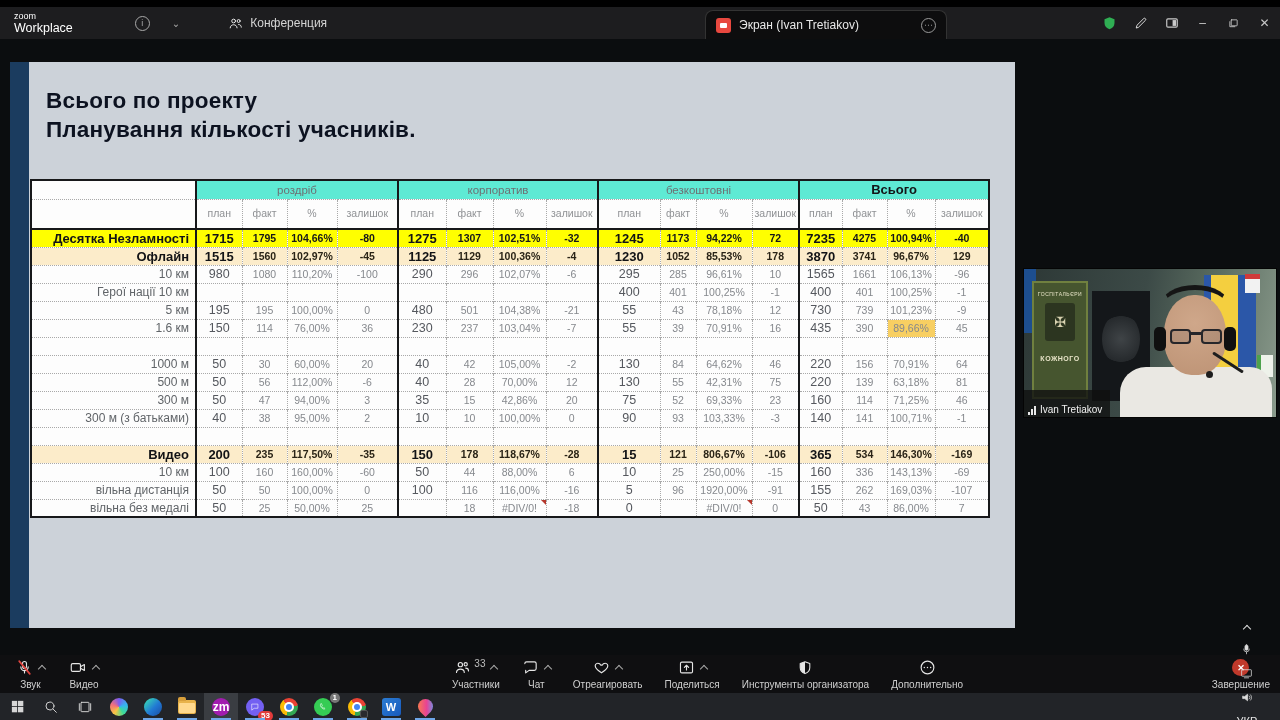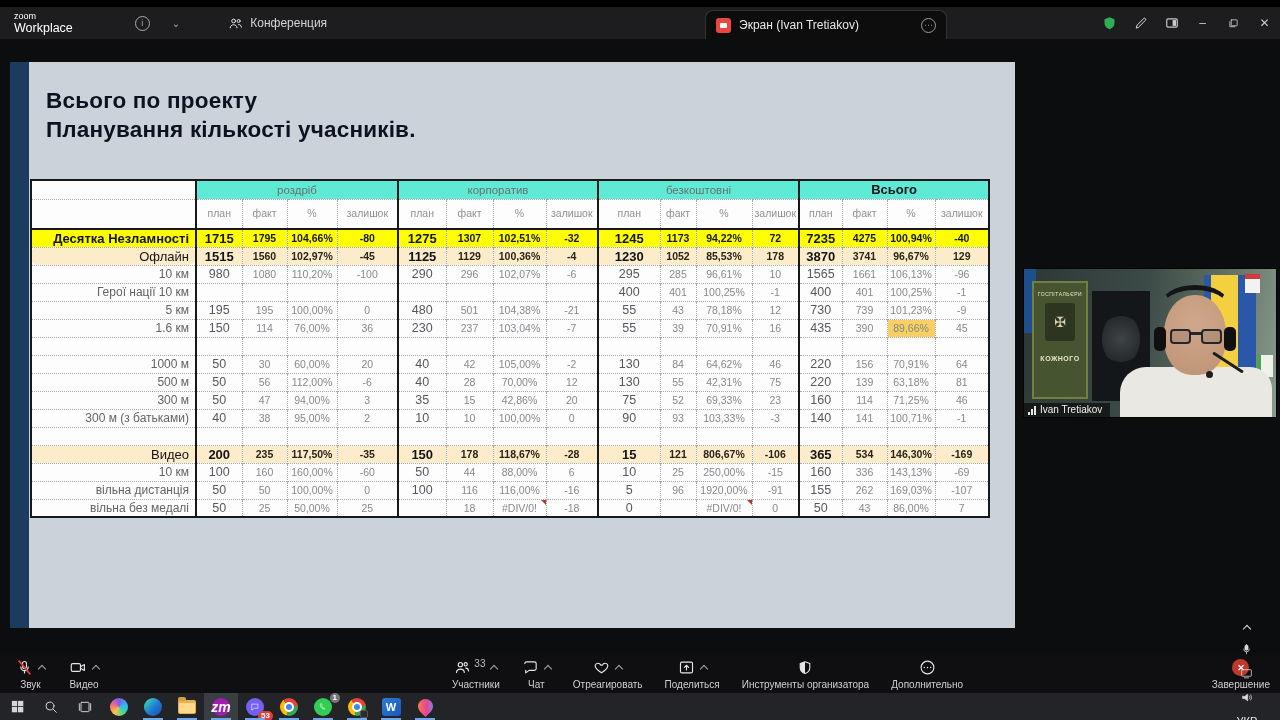--- a/index.html
+++ b/index.html
@@ -41,21 +41,21 @@
   #main-table tbody td{height:18px;text-align:center;}
   .rlabel{text-align:right !important;padding-right:6px !important;font-size:12px;color:#606468;}
   .plan{font-size:12.5px;color:#55585e;}
   .small{font-size:10.5px;color:#85888d;}
   tr.r-yellow{background:#ffff00;}
   tr.r-yellow td{font-weight:700;color:#15161a;}
   tr.r-yellow .rlabel{font-size:13px;font-weight:800;color:#121316;}
   tr.r-yellow .plan,tr.r-cream .plan{font-size:13px;color:#121316;}
   tr.r-cream{background:#fcecca;}
   tr.r-cream td{font-weight:700;color:#2a2417;}
-  tr.r-cream .rlabel{font-size:13px;font-weight:400;color:#121316;border-radius:7px;}
+  tr.r-cream .rlabel{font-size:13px;font-weight:700;color:#121316;}
   tr.r-spacer td{height:17px;}
   td.amber{background:#f8cf62;}
   .mark{position:absolute;top:0;right:0;width:0;height:0;border-left:5px solid transparent;border-top:5px solid #b5372c;}
 
   
   .video{position:absolute;left:1023px;top:236px;width:254px;height:150px;background:#16181a;border:1px solid #050505;overflow:hidden;z-index:20;}
   .scene{position:absolute;inset:0;background:linear-gradient(100deg,#2d3836 0%,#3c4a47 45%,#5d6f62 72%,#8a9a8c 100%);}
   .blue-sliver{position:absolute;left:0;top:0;width:12px;height:64px;background:#1d4e8f;}
   .flag-green{position:absolute;left:8px;top:12px;width:56px;height:118px;background:#46552f;border:2px solid #70803f;color:#e8e4c8;}
   .flag-green .fg1{font-size:5px;text-align:center;margin-top:8px;letter-spacing:.5px;}
@@ -70,21 +70,21 @@
   .person-head{position:absolute;left:140px;top:26px;width:62px;height:80px;background:radial-gradient(circle at 50% 35%,#cfa78a,#bd9375);border-radius:48% 48% 44% 44%;}
   .headband{position:absolute;left:136px;top:16px;width:70px;height:42px;border-top:5px solid #151515;border-left:3px solid transparent;border-right:3px solid transparent;border-radius:50% 50% 0 0;}
   .earcup-l{position:absolute;left:130px;top:58px;width:12px;height:24px;background:#101010;border-radius:5px;}
   .earcup-r{position:absolute;left:200px;top:58px;width:12px;height:24px;background:#101010;border-radius:5px;}
   .glasses{position:absolute;left:146px;top:60px;width:52px;height:16px;}
   .glasses .lens{position:absolute;width:21px;height:15px;border:2.5px solid #26262a;border-radius:4px;background:rgba(60,60,70,.15);}
   .glasses .l1{left:0;} .glasses .l2{right:0;}
   .glasses .bridge{position:absolute;left:20px;top:3px;width:12px;height:2.5px;background:#26262a;}
   .micboom{position:absolute;left:186px;top:92px;width:36px;height:3px;background:#1d1d1d;transform:rotate(33deg);border-radius:2px;}
   .micdot{position:absolute;left:182px;top:102px;width:7px;height:7px;background:#1d1d1d;border-radius:50%;}
-  .name-tag{position:absolute;left:0;bottom:0;background:rgba(15,15,15,.78);color:#f2f2f2;font-size:10px;display:flex;align-items:flex-end;gap:4px;padding:1px 8px 2px 4px;}
+  .name-tag{position:absolute;left:0;bottom:0;background:rgba(15,15,15,.78);color:#f2f2f2;font-size:10px;display:flex;align-items:flex-end;gap:4px;padding:14px 8px 2px 4px;}
   .sigbars{display:flex;align-items:flex-end;gap:1px;height:9px;}
   .sigbars i{width:2px;background:#e8e8e8;display:block;}
   .sigbars .s1{height:3px;} .sigbars .s2{height:6px;} .sigbars .s3{height:9px;}
 
   
   .toolbar{position:absolute;top:655px;left:0;width:1280px;height:38px;background:#0f0f11;display:flex;align-items:center;z-index:40;}
   .tool{display:flex;flex-direction:column;align-items:center;justify-content:center;color:#d9d9d9;gap:2px;}
   .tool .ic-row{display:flex;align-items:center;gap:6px;height:18px;}
   .tool .lab{font-size:10px;color:#cfcfcf;white-space:nowrap;}
   .chev-up{width:6px;height:6px;border-left:1.5px solid #a8a8a8;border-top:1.5px solid #a8a8a8;transform:rotate(45deg);margin-top:3px;}
@@ -99,21 +99,21 @@
   
   .taskbar{position:absolute;top:693px;left:0;width:1280px;height:27px;background:#222428;display:flex;align-items:center;z-index:50;}
   .tb-btn{width:34px;height:27px;display:flex;align-items:center;justify-content:center;position:relative;}
   .tb-btn.active{background:#3a3d42;}
   .tb-btn.running::after{content:"";position:absolute;bottom:0;left:7px;right:7px;height:2px;background:#6ea6e8;}
   .circ18{width:18px;height:18px;border-radius:50%;position:relative;}
   .badge{position:absolute;font-size:8px;font-weight:700;border-radius:7px;padding:0 3px;line-height:10px;color:#fff;}
   .folder{width:18px;height:14px;background:#e8b34b;border-radius:2px;position:relative;}
   .folder::before{content:"";position:absolute;left:0;top:-3px;width:8px;height:4px;background:#d89f3b;border-radius:2px 2px 0 0;}
   .folder::after{content:"";position:absolute;left:1px;top:3px;right:1px;bottom:1px;background:#ffd98e;border-radius:1px;}
-  .zoomapp{background:#a21caf;color:#fff;font-size:14px;font-weight:700;display:flex;align-items:center;justify-content:center;font-style:italic;}
+  .zoomapp{background:#a21caf;color:#fff;font-size:12px;font-weight:700;display:flex;align-items:center;justify-content:center;}
   .chromeball{background:conic-gradient(from -40deg,#ea4335 0 33%,#34a853 33% 66%,#fbbc05 66% 100%);position:relative;}
   .chromeball::before{content:"";position:absolute;left:4px;top:4px;width:10px;height:10px;background:#fff;border-radius:50%;}
   .chromeball::after{content:"";position:absolute;left:6px;top:6px;width:6px;height:6px;background:#4285f4;border-radius:50%;}
   .wordtile{width:19px;height:18px;border-radius:3px;background:linear-gradient(135deg,#2b7cd3,#185abd);color:#fff;font-weight:700;font-size:11px;display:flex;align-items:center;justify-content:center;}
   .droplet{width:15px;height:15px;border-radius:50% 50% 50% 0;transform:rotate(-45deg);background:linear-gradient(135deg,#ff8a3c,#e84393 55%,#4aa8ff);}
   .copilotball{background:conic-gradient(#7b5cf0,#35b6f0,#3ddc97,#f6c343,#f2707a,#7b5cf0);}
   .edgeball{background:linear-gradient(135deg,#3be8b0 0%,#2178d4 55%,#1a4ea0 100%);}
   .viberball{background:#7360f2;display:flex;align-items:center;justify-content:center;}
   .waball{background:#35cc54;display:flex;align-items:center;justify-content:center;}
   .tray{margin-left:auto;display:flex;align-items:center;gap:11px;padding-right:8px;color:#e6e6e6;flex-direction:column;}

